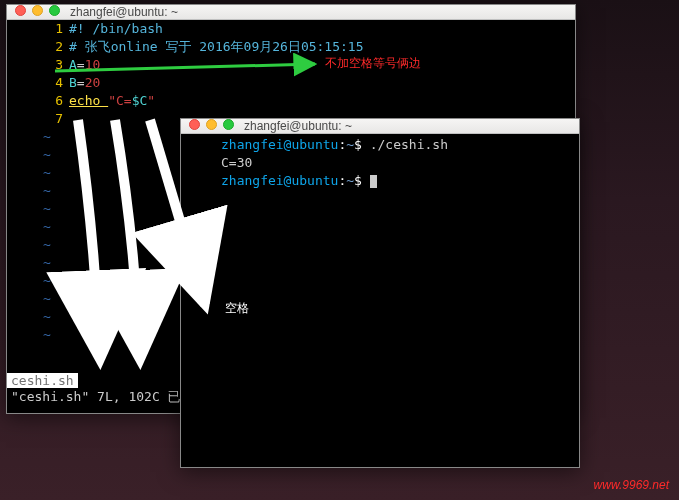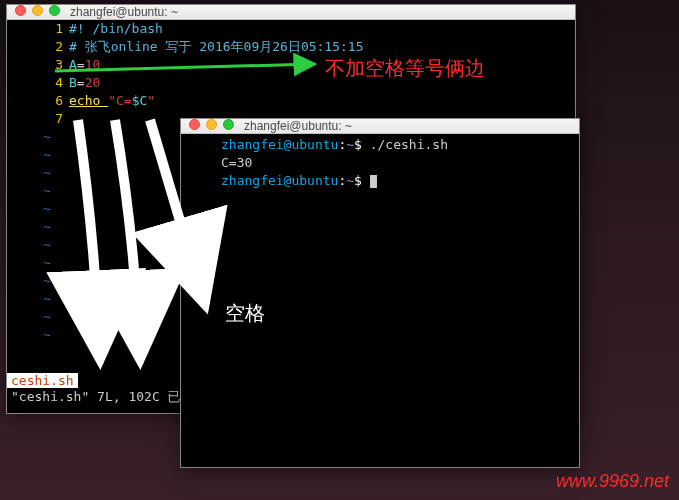--- a/index.html
+++ b/index.html
@@ -26,26 +26,26 @@
   .term { position:relative; width:100%; height:calc(100% - 22px); background:#000; color:#ccc; }
   .line { white-space:pre; line-height:18px;padding-left:36px; }
   .ln { display:inline-block; width:20px; text-align:right; color:#e6c000; margin-right:6px; }
   .cmt { color:#55b5db; }
   .var { color:#4fd1d1; }
   .str { color:#cc4040; }
   .grn { color:#fde047;text-decoration:underline; }
   .eq  { color:#ccc; }
   .hlbox { border:1px solid #9ac7ff; padding:0 1px; }
   .tilde { color:#3465a4; }
-  .statusbar { position:absolute; bottom:18px; left:0; background:#fff; color:#c2410c; padding:0 4px; }
+  .statusbar { position:absolute; bottom:18px; left:0; background:#fff; color:#737373; padding:0 4px; }
   .msgline { position:absolute; bottom:0; left:0; color:#ccc; padding:0 4px; }
   .prompt-user{color:#0ea5e9;} .prompt-colon{color:#fff;} .prompt-path{color:#729fcf;}
   .cursor{display:inline-block;width:7px;height:13px;background:#ccc;vertical-align:middle;}
-  .annot{position:absolute;color:#ff2a2a;font-family:sans-serif;font-size:20px;}
-  .watermark{position:absolute;right:10px;bottom:8px;color:#ff2a2a;font-family:sans-serif;font-size:18px;font-style:italic;}
+  .annot{position:absolute;color:#ff2a2a;font-family:sans-serif;font-size:12px;}
+  .watermark{position:absolute;right:10px;bottom:8px;color:#ff2a2a;font-family:sans-serif;font-size:12px;font-style:italic;}
   svg.overlay{position:absolute;top:0;left:0;pointer-events:none;}
 </style>
 </head>
 <body>
 
 <div class="win" style="left:6px; top:4px; width:570px; height:410px;">
   <div class="titlebar">
     <div class="tb-dot dot-close"></div>
     <div class="tb-dot dot-min"></div>
     <div class="tb-dot dot-max"></div>

